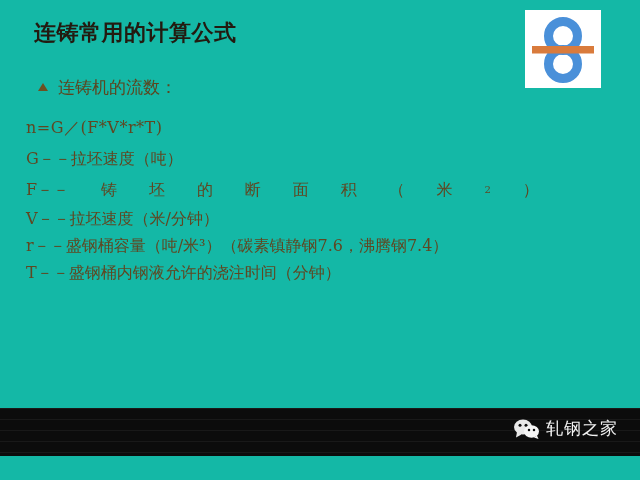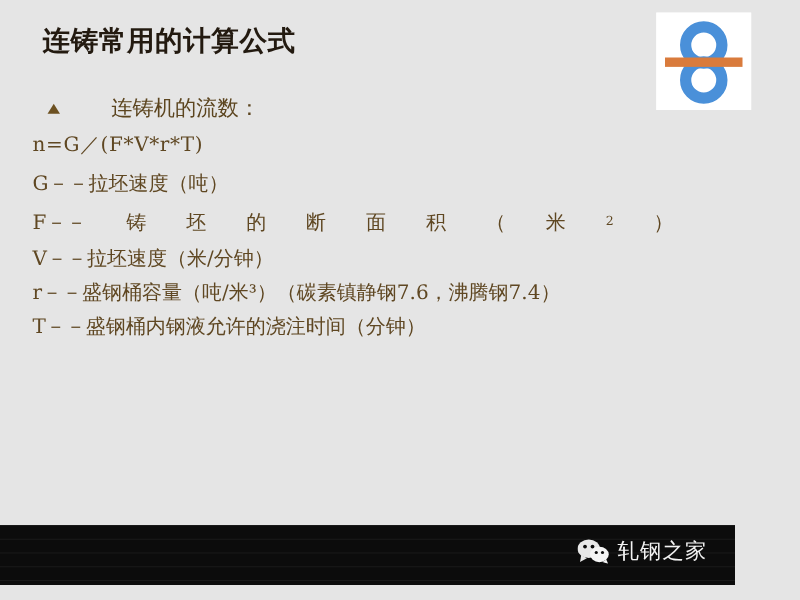--- a/index.html
+++ b/index.html
@@ -11,21 +11,21 @@
     height: 480px;
     overflow: hidden;
     font-family: "Liberation Sans", "DejaVu Sans", sans-serif;
     background: #ffffff;
   }
 
   #slide {
     position: relative;
     width: 640px;
     height: 480px;
-    background: #e5e5e5;
+    background: #14b8a6;
     overflow: hidden;
   }
 
   
   #slide-title {
     position: absolute;
     left: 34px;
     top: 18px;
     font-size: 22px;
     font-weight: bold;
@@ -49,22 +49,22 @@
   
   #body-block {
     position: absolute;
     left: 0;
     top: 74px;
     width: 640px;
   }
 
   .bullet-row {
     position: relative;
-    padding-left: 89px;
-    margin-bottom: 0;
+    padding-left: 58px;
+    margin-bottom: 12px;
     height: 26px;
   }
   .bullet-tri {
     position: absolute;
     left: 38px;
     top: 9px;
     width: 0;
     height: 0;
     border-left: 5px solid transparent;
     border-right: 5px solid transparent;
@@ -103,22 +103,22 @@
   .tight { line-height: 27px; }
   .sup {
     font-size: 10px;
     vertical-align: super;
   }
 
   
   #footer-band {
     position: absolute;
     left: 0;
-    top: 420px;
-    width: 588px;
+    top: 408px;
+    width: 640px;
     height: 48px;
     background: #0c0c0c;
     background-image:
       linear-gradient(to bottom,
         rgba(255,255,255,0.055) 0px, rgba(255,255,255,0.055) 1px,
         rgba(255,255,255,0) 1px, rgba(255,255,255,0) 11px);
     background-size: 100% 11px;
   }
   #watermark {
     position: absolute;

